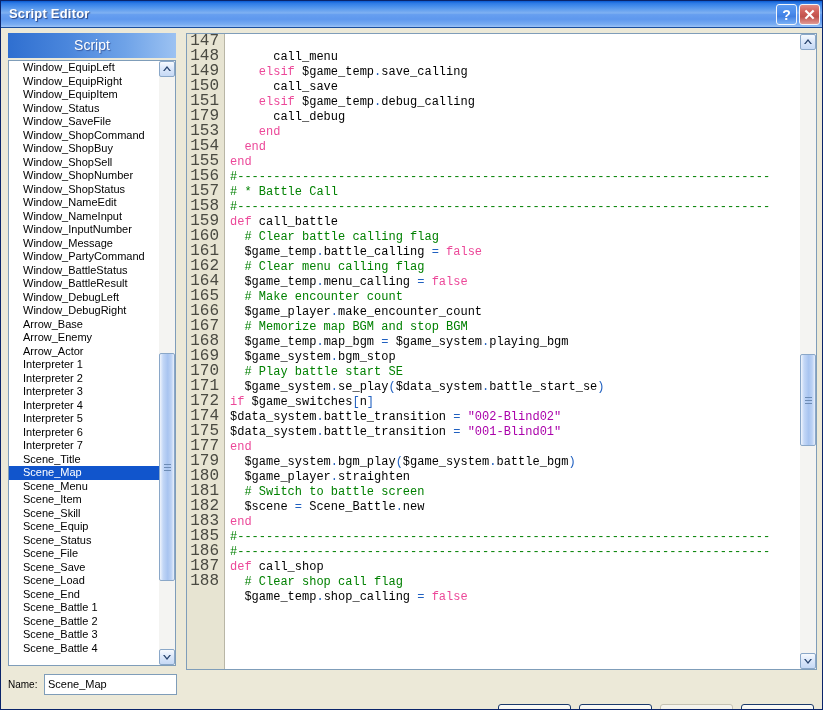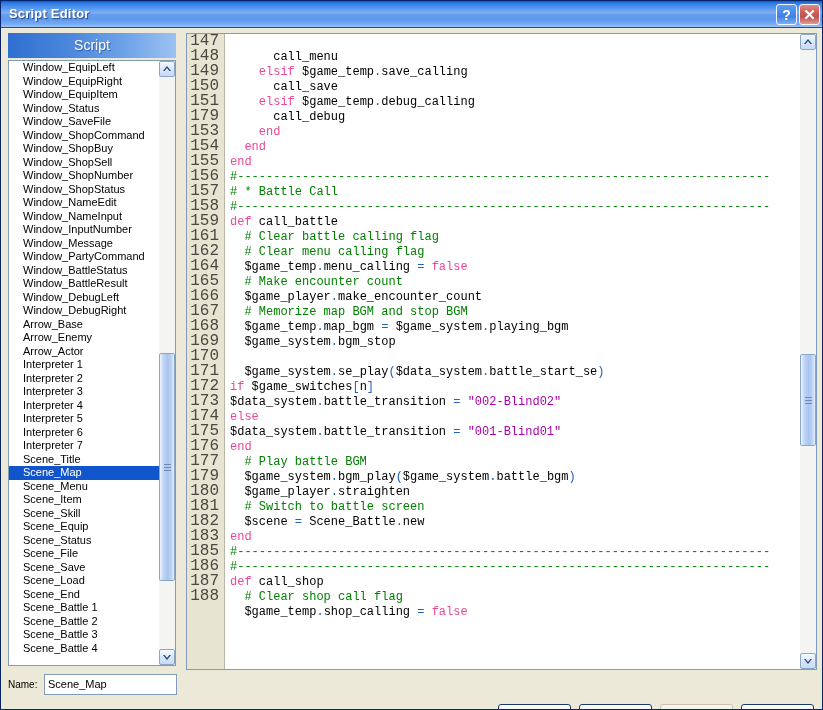--- a/index.html
+++ b/index.html
@@ -393,35 +393,34 @@
           <div class="code-line"><span class="lnum">150</span><span class="ltext"><span>    </span><span class="kw">elsif</span><span> $game_temp</span><span class="pn">.</span><span>debug_calling</span></span></div>
           <div class="code-line"><span class="lnum">151</span><span class="ltext"><span>      call_debug</span></span></div>
           <div class="code-line"><span class="lnum">179</span><span class="ltext"><span>    </span><span class="kw">end</span></span></div>
           <div class="code-line"><span class="lnum">153</span><span class="ltext"><span>  </span><span class="kw">end</span></span></div>
           <div class="code-line"><span class="lnum">154</span><span class="ltext"><span class="kw">end</span></span></div>
           <div class="code-line"><span class="lnum">155</span><span class="ltext"><span class="cm">#--------------------------------------------------------------------------</span></span></div>
           <div class="code-line"><span class="lnum">156</span><span class="ltext"><span class="cm"># * Battle Call</span></span></div>
           <div class="code-line"><span class="lnum">157</span><span class="ltext"><span class="cm">#--------------------------------------------------------------------------</span></span></div>
           <div class="code-line"><span class="lnum">158</span><span class="ltext"><span class="kw">def</span><span> call_battle</span></span></div>
           <div class="code-line"><span class="lnum">159</span><span class="ltext"><span class="cm">  # Clear battle calling flag</span></span></div>
+          <div class="code-line"><span class="lnum">160</span><span class="ltext"><span>  $game_temp</span><span class="pn">.</span><span>battle_calling </span><span class="op">=</span><span> </span><span class="kw">false</span></span></div>
           <div class="code-line"><span class="lnum">161</span><span class="ltext"><span class="cm">  # Clear menu calling flag</span></span></div>
           <div class="code-line"><span class="lnum">162</span><span class="ltext"><span>  $game_temp</span><span class="pn">.</span><span>menu_calling </span><span class="op">=</span><span> </span><span class="kw">false</span></span></div>
           <div class="code-line"><span class="lnum">164</span><span class="ltext"><span class="cm">  # Make encounter count</span></span></div>
           <div class="code-line"><span class="lnum">165</span><span class="ltext"><span>  $game_player</span><span class="pn">.</span><span>make_encounter_count</span></span></div>
           <div class="code-line"><span class="lnum">166</span><span class="ltext"><span class="cm">  # Memorize map BGM and stop BGM</span></span></div>
           <div class="code-line"><span class="lnum">167</span><span class="ltext"><span>  $game_temp</span><span class="pn">.</span><span>map_bgm </span><span class="op">=</span><span> $game_system</span><span class="pn">.</span><span>playing_bgm</span></span></div>
           <div class="code-line"><span class="lnum">168</span><span class="ltext"><span>  $game_system</span><span class="pn">.</span><span>bgm_stop</span></span></div>
-          <div class="code-line"><span class="lnum">169</span></div>
+          <div class="code-line"><span class="lnum">169</span><span class="ltext"><span class="cm">  # Play battle start SE</span></span></div>
           <div class="code-line"><span class="lnum">170</span><span class="ltext"><span>  $game_system</span><span class="pn">.</span><span>se_play</span><span class="pn">(</span><span>$data_system</span><span class="pn">.</span><span>battle_start_se</span><span class="pn">)</span></span></div>
           <div class="code-line"><span class="lnum">171</span><span class="ltext"><span class="kw">if</span><span> $game_switches</span><span class="pn">[</span><span>n</span><span class="pn">]</span></span></div>
           <div class="code-line"><span class="lnum">172</span><span class="ltext"><span>$data_system</span><span class="pn">.</span><span>battle_transition </span><span class="op">=</span><span> </span><span class="st">"002-Blind02"</span></span></div>
-          <div class="code-line"><span class="lnum">173</span><span class="ltext"><span class="kw">else</span></span></div>
           <div class="code-line"><span class="lnum">174</span><span class="ltext"><span>$data_system</span><span class="pn">.</span><span>battle_transition </span><span class="op">=</span><span> </span><span class="st">"001-Blind01"</span></span></div>
           <div class="code-line"><span class="lnum">175</span><span class="ltext"><span class="kw">end</span></span></div>
-          <div class="code-line"><span class="lnum">176</span><span class="ltext"><span class="cm">  # Play battle BGM</span></span></div>
           <div class="code-line"><span class="lnum">177</span><span class="ltext"><span>  $game_system</span><span class="pn">.</span><span>bgm_play</span><span class="pn">(</span><span>$game_system</span><span class="pn">.</span><span>battle_bgm</span><span class="pn">)</span></span></div>
           <div class="code-line"><span class="lnum">179</span><span class="ltext"><span>  $game_player</span><span class="pn">.</span><span>straighten</span></span></div>
           <div class="code-line"><span class="lnum">180</span><span class="ltext"><span class="cm">  # Switch to battle screen</span></span></div>
           <div class="code-line"><span class="lnum">181</span><span class="ltext"><span>  $scene </span><span class="op">=</span><span> Scene_Battle</span><span class="pn">.</span><span>new</span></span></div>
           <div class="code-line"><span class="lnum">182</span><span class="ltext"><span class="kw">end</span></span></div>
           <div class="code-line"><span class="lnum">183</span><span class="ltext"><span class="cm">#--------------------------------------------------------------------------</span></span></div>
           <div class="code-line"><span class="lnum">185</span><span class="ltext"><span class="cm">#--------------------------------------------------------------------------</span></span></div>
           <div class="code-line"><span class="lnum">186</span><span class="ltext"><span class="kw">def</span><span> call_shop</span></span></div>
           <div class="code-line"><span class="lnum">187</span><span class="ltext"><span class="cm">  # Clear shop call flag</span></span></div>
           <div class="code-line"><span class="lnum">188</span><span class="ltext"><span>  $game_temp</span><span class="pn">.</span><span>shop_calling </span><span class="op">=</span><span> </span><span class="kw">false</span></span></div>

